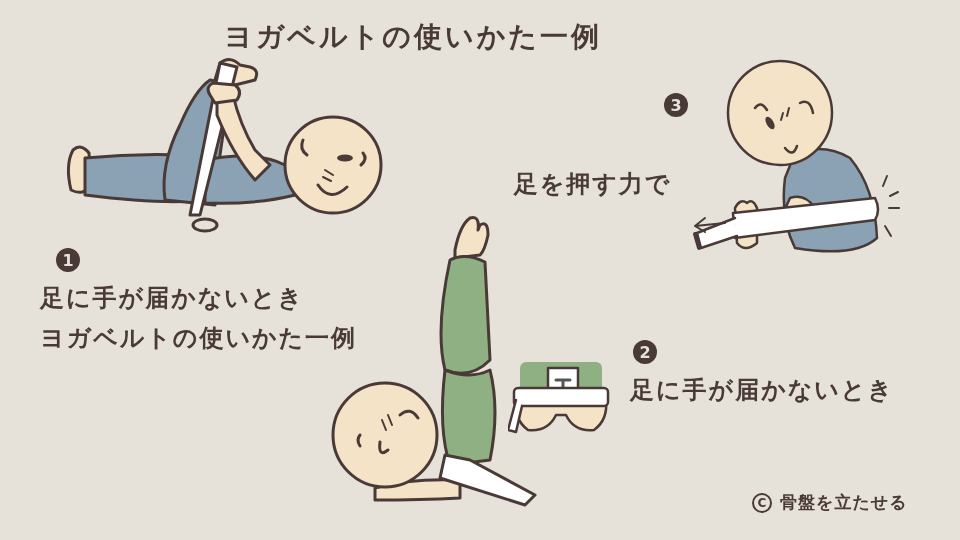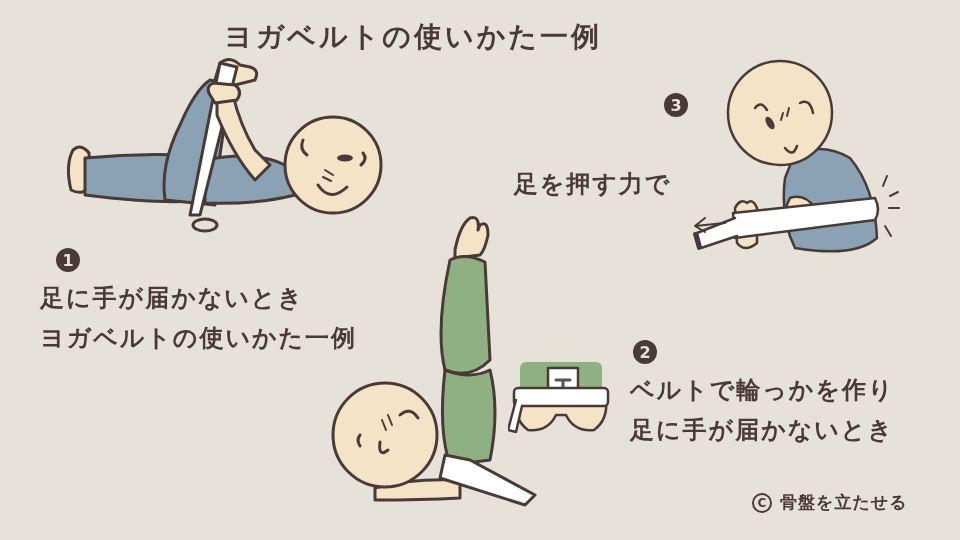--- a/index.html
+++ b/index.html
@@ -106,21 +106,20 @@
     <rect x="12" y="2" width="82" height="32" rx="6" fill="#8fb083" stroke="none"></rect>
     <rect x="40" y="8" width="30" height="24" fill="#ffffff"></rect>
     <path d="M48 20 L62 20 M55 20 L55 30" stroke="#555" stroke-width="3"></path>
     <rect x="6" y="28" width="94" height="18" rx="4" fill="#ffffff"></rect>
     <path d="M8 40 L0 70 L8 72 L14 46" fill="#ffffff"></path>
   </g>
 </svg>
 
 <div class="step-badge" style="left:633px;top:340px">2</div>
 <div class="caption" style="left:630px;top:370px">
-  <div>ベルトで輪っかを作り</div>
   <div>足に手が届かないとき</div>
 </div>
 
 <div class="step-badge" style="left:664px;top:93px">3</div>
 <div class="caption right" style="left:495px;top:126px;width:195px">
   <div>足を押す力で</div>
 </div>
 
 <svg class="illus" style="left:685px;top:58px" width="215" height="205" viewBox="0 0 215 205">
   <g stroke="#4a3a37" stroke-width="2.5" stroke-linejoin="round" stroke-linecap="round">

